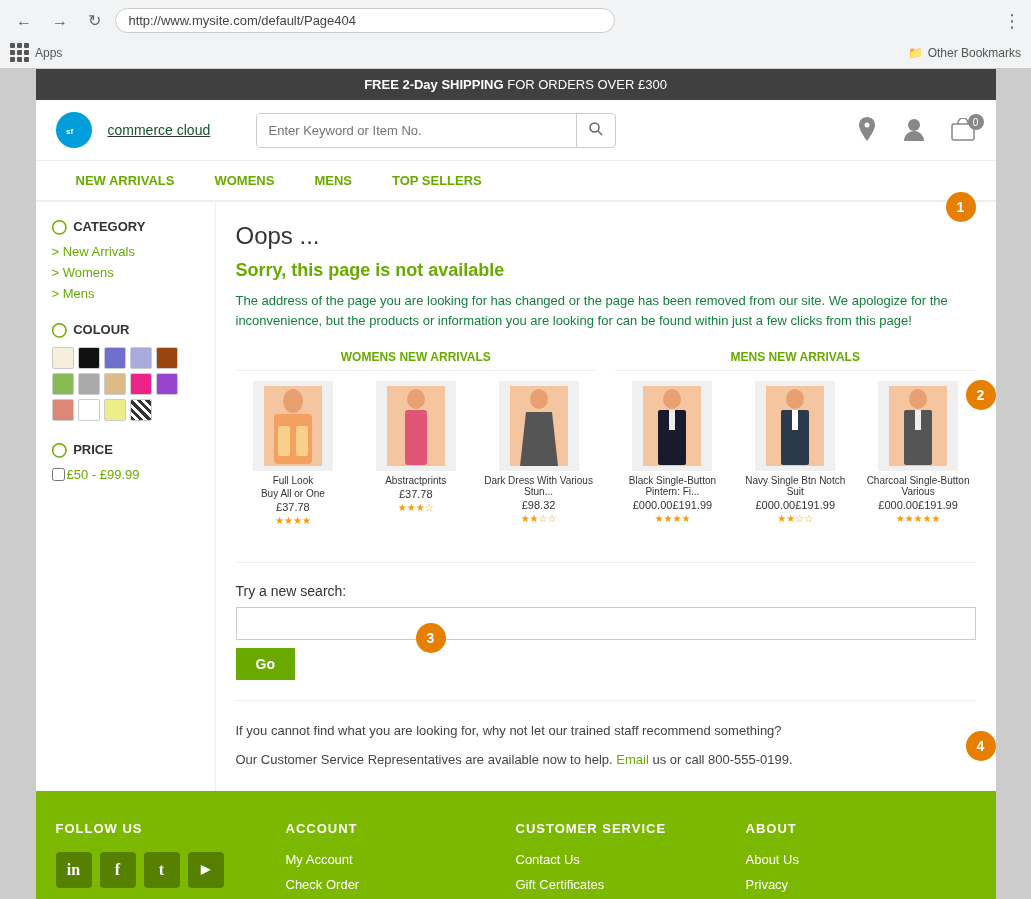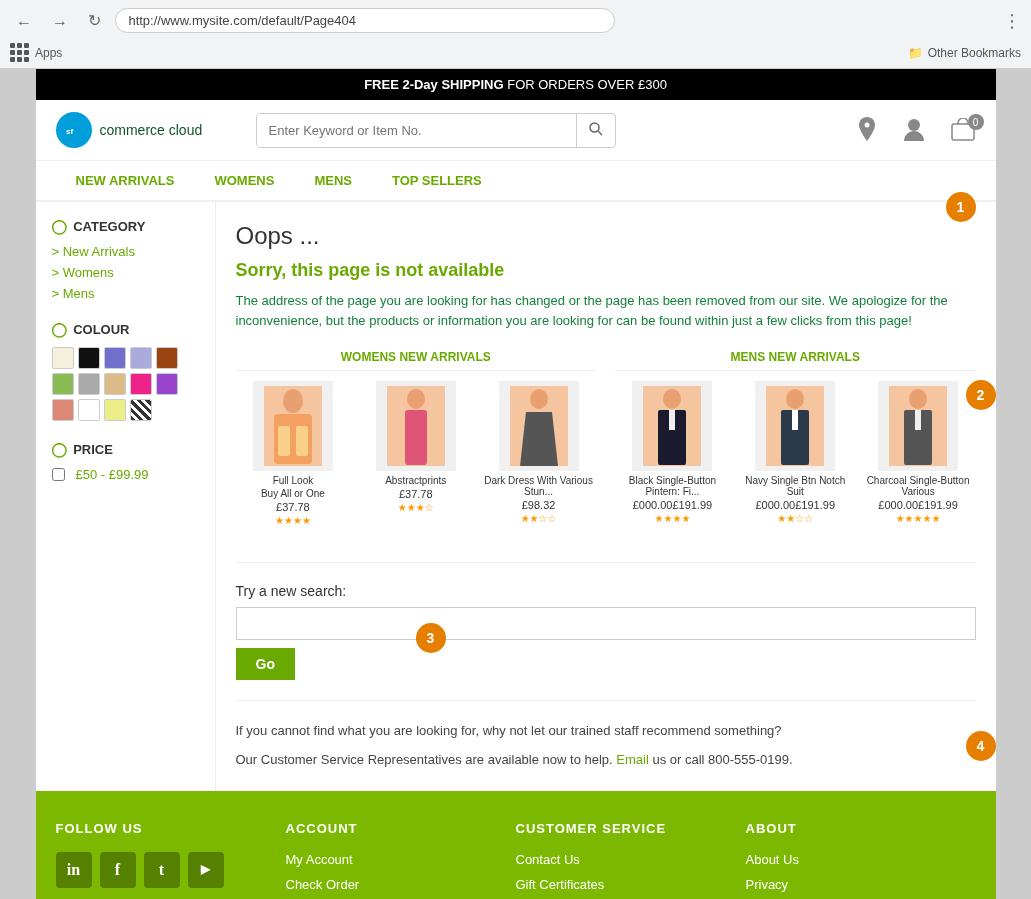--- a/index.html
+++ b/index.html
@@ -15,26 +15,26 @@
     .browser-bookmarks { display: flex; align-items: center; padding: 2px 10px 6px; font-size: 12px; }
     .browser-apps { display: flex; align-items: center; gap: 6px; color: #555; font-size: 12px; margin-right: auto; }
     .apps-icon { display: inline-grid; grid-template-columns: repeat(3,5px); gap: 2px; }
     .apps-dot { width: 5px; height: 5px; background: #555; border-radius: 1px; }
     .other-bookmarks { margin-left: auto; font-size: 12px; color: #555; display: flex; align-items: center; gap: 4px; }
 
     
     .site-wrapper { background: white; width: 960px; margin: 0 auto; }
 
     
-    .promo-banner { background: #000000; color: white; text-align: center; padding: 8px; font-size: 13px; }
+    .promo-banner { background: #404040; color: white; text-align: center; padding: 8px; font-size: 13px; }
     .promo-banner strong { font-weight: bold; }
 
     
     .site-header { display: flex; align-items: center; padding: 12px 20px; border-bottom: 1px solid #eee; gap: 20px; }
-    .logo-wrap { display: flex; align-items: center; gap: 8px; min-width: 180px; }
+    .logo-wrap { display: flex; align-items: center; gap: 16px; min-width: 180px; text-decoration: underline; }
     .salesforce-logo { background: #009EDB; border-radius: 50%; width: 36px; height: 36px; display: flex; align-items: center; justify-content: center; color: white; font-size: 10px; font-weight: bold; }
     .logo-text { font-size: 14px; color: #14532d; }
     .search-bar { flex: 1; display: flex; border: 1px solid #ccc; border-radius: 4px; overflow: hidden; max-width: 360px; }
     .search-input { flex: 1; border: none; padding: 8px 12px; font-size: 13px; outline: none; color: #999; }
     .search-btn { background: none; border: none; border-left: 1px solid #ccc; padding: 8px 12px; cursor: pointer; color: #666; }
     .header-icons { display: flex; align-items: center; gap: 24px; margin-left: auto; }
     .header-icon { display: flex; flex-direction: column; align-items: center; color: #666; cursor: pointer; position: relative; font-size: 22px; }
     .cart-badge { position: absolute; top: -4px; right: -8px; background: #888; color: white; border-radius: 50%; width: 16px; height: 16px; font-size: 10px; display: flex; align-items: center; justify-content: center; }
 
     
@@ -51,21 +51,21 @@
     .sidebar-title-icon { color: #6aaa00; font-size: 14px; }
     .sidebar-link { display: block; color: #6aaa00; font-size: 13px; margin-bottom: 6px; cursor: pointer; text-decoration: none; }
     .sidebar-link::before { content: '> '; color: #6aaa00; }
 
     
     .swatches { display: flex; flex-wrap: wrap; gap: 4px; }
     .swatch { width: 22px; height: 22px; border: 1px solid #ccc; cursor: pointer; border-radius: 2px; }
     .swatch.pattern { background: repeating-linear-gradient(45deg, #333 0px, #333 3px, #fff 3px, #fff 6px); }
 
     
-    .price-option { display: flex; align-items: center; gap: 11px; font-size: 13px; color: #333; margin-bottom: 6px; }
+    .price-option { display: flex; align-items: center; gap: 2px; font-size: 13px; color: #333; margin-bottom: 6px; }
     .price-option input { cursor: pointer; }
     .price-link { color: #6aaa00; cursor: pointer; }
 
     
     .content-area { flex: 1; padding: 20px; }
 
     
     .error-title { font-size: 24px; font-weight: normal; color: #333; margin-bottom: 10px; }
     .error-subtitle { color: #6aaa00; font-size: 18px; font-weight: bold; margin-bottom: 10px; }
     .error-text { font-size: 13px; color: #15803d; line-height: 1.5; margin-bottom: 20px; }

